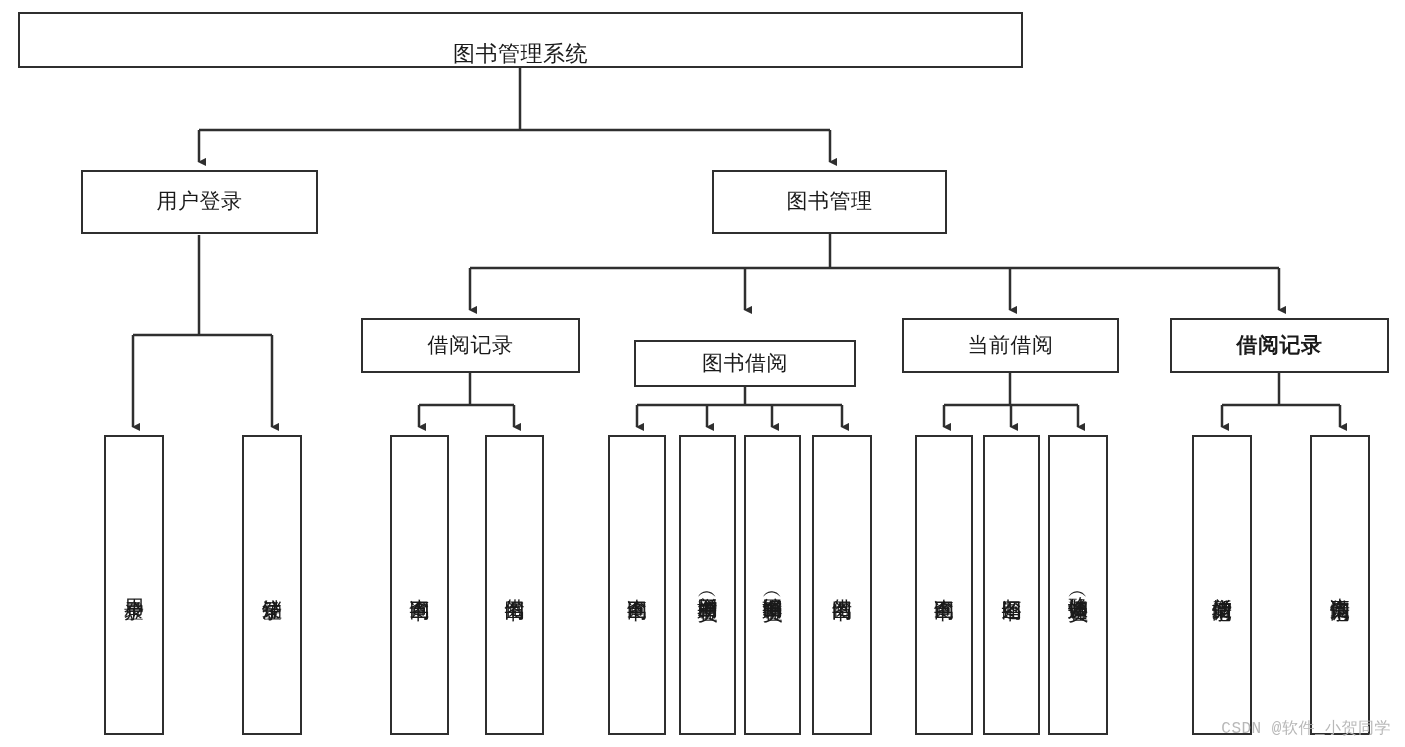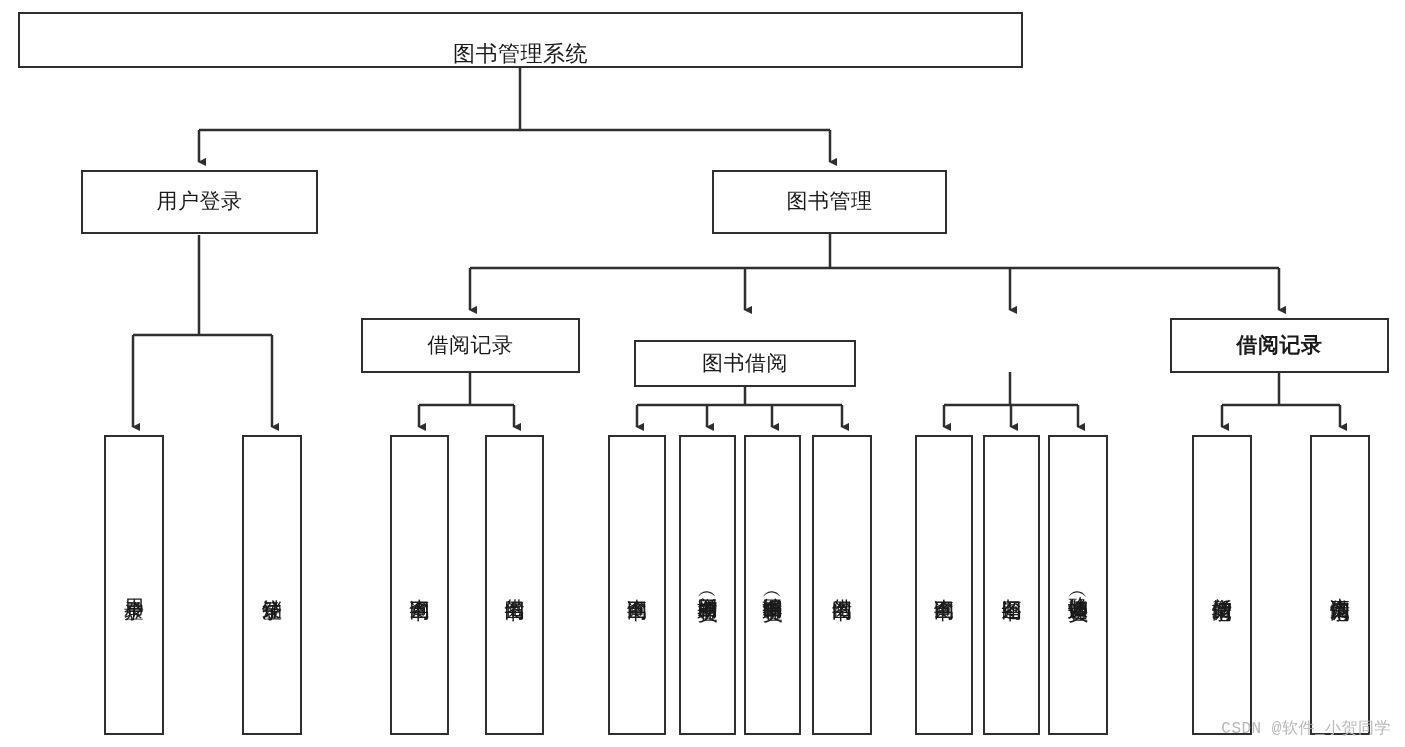--- a/index.html
+++ b/index.html
@@ -141,20 +141,23 @@
   <div class="node-box" style="left:712px; top:170px; width:235px; height:64px;">
     <span class="node-label-h">图书管理</span>
   </div>
 
   <div class="node-box" style="left:361px; top:318px; width:219px; height:55px;">
     <span class="node-label-h">借阅记录</span>
   </div>
   <div class="node-box" style="left:634px; top:318px; width:222px; height:47px;margin-top:22px;">
     <span class="node-label-h">图书借阅</span>
   </div>
+  <div class="node-box" style="left:902px; top:318px; width:217px; height:55px;">
+    <span class="node-label-h">当前借阅</span>
+  </div>
   <div class="node-box" style="left:1170px; top:318px; width:219px; height:55px;font-weight:bold;">
     <span class="node-label-h">借阅记录</span>
   </div>
 
   <div class="leaf-box" style="left:104px; top:435px; width:60px; height:300px;">
     <span class="node-label-v">用户登录</span>
   </div>
   <div class="leaf-box" style="left:242px; top:435px; width:60px; height:300px;">
     <span class="node-label-v">注销登录</span>
   </div>

